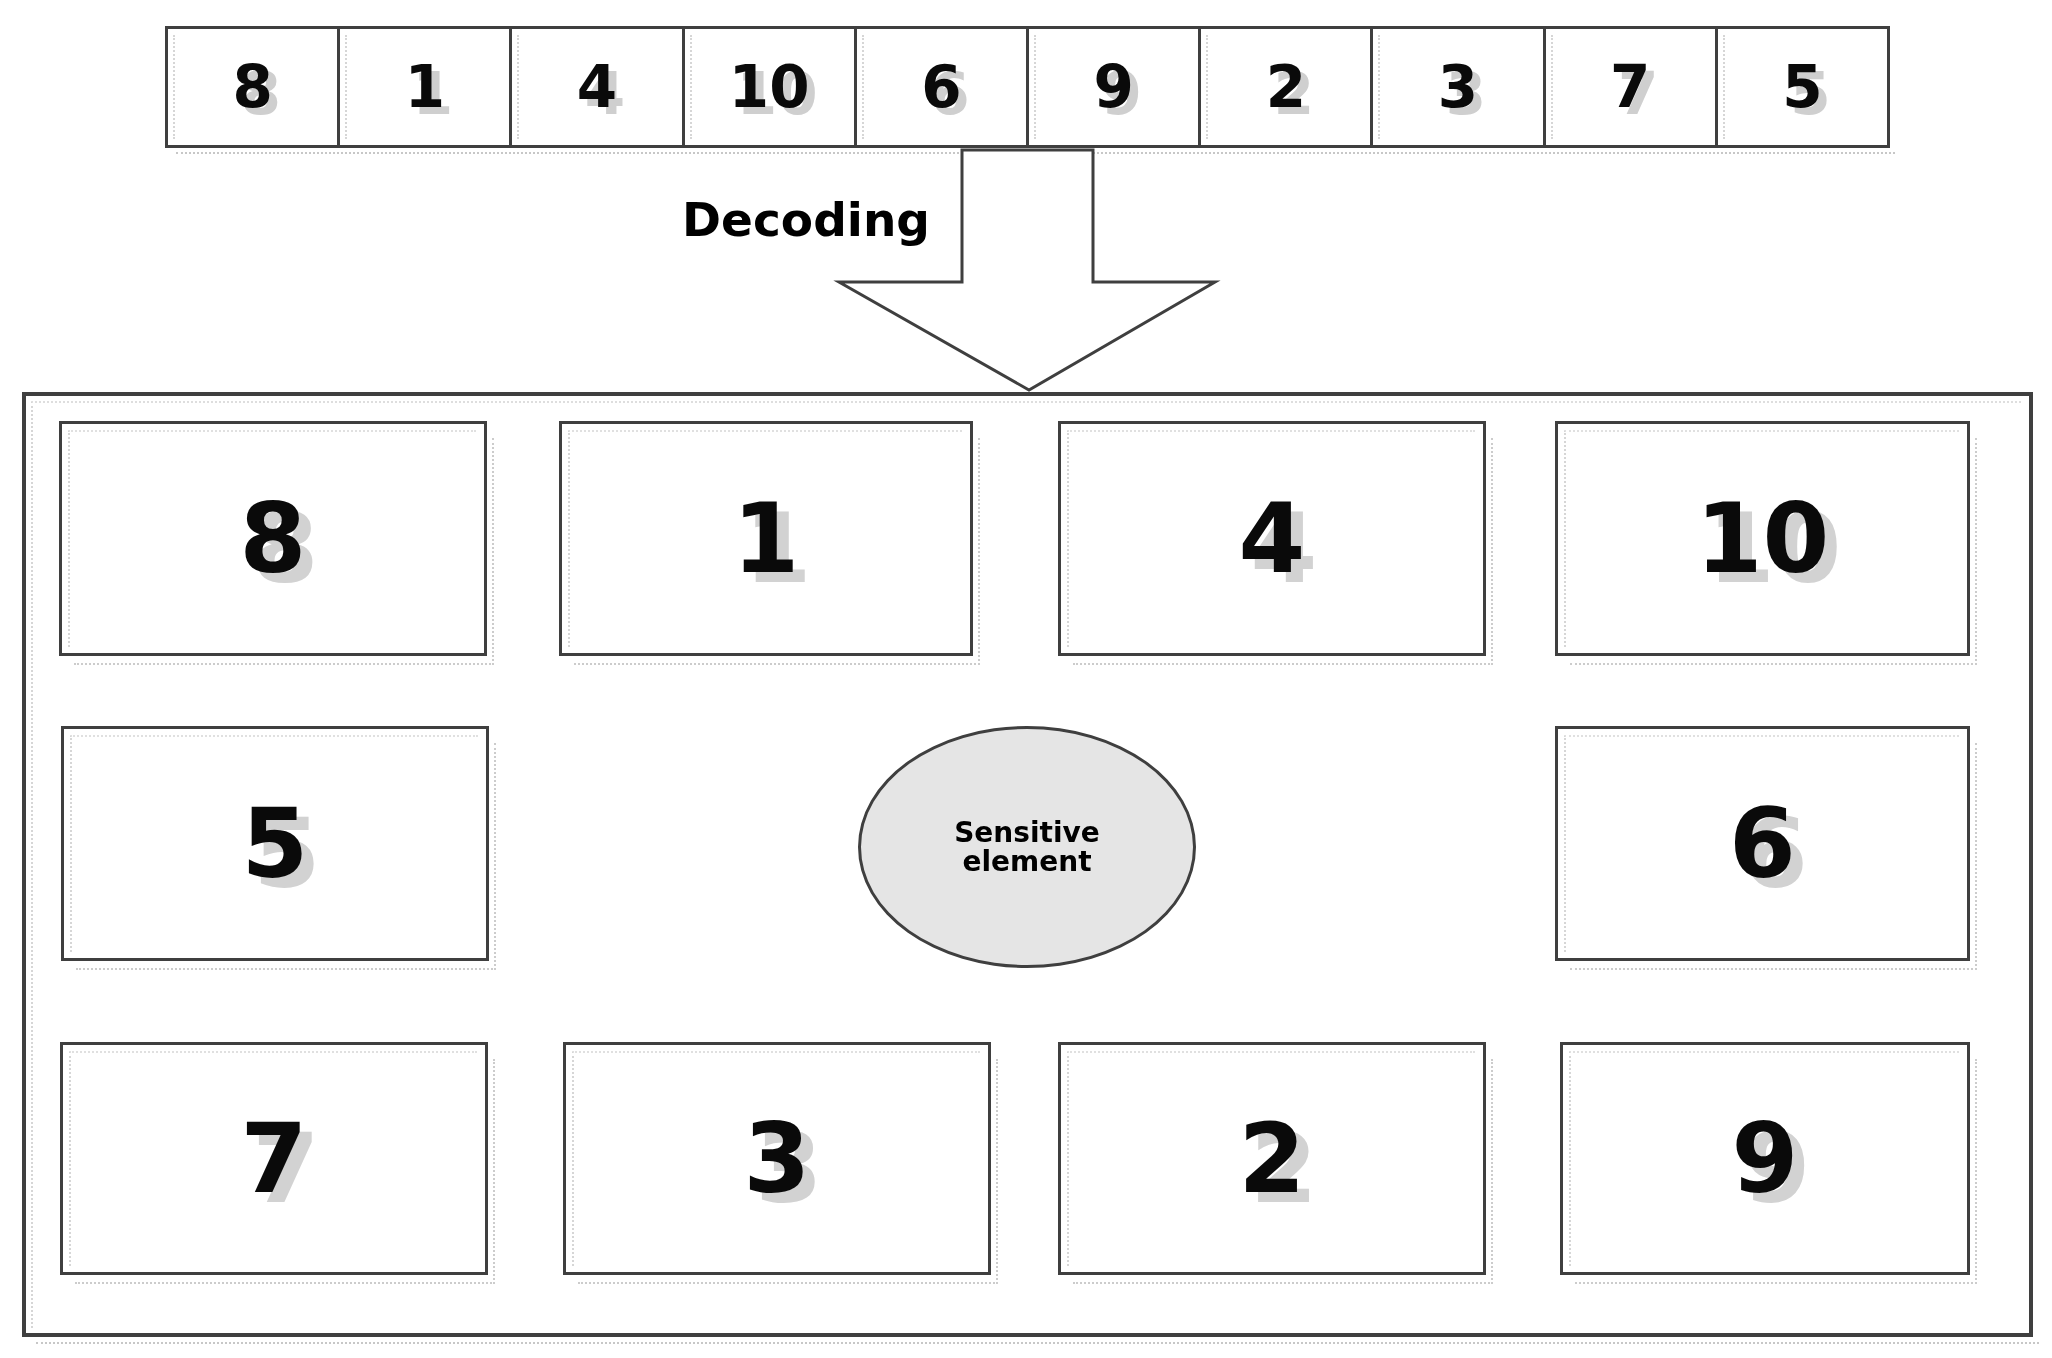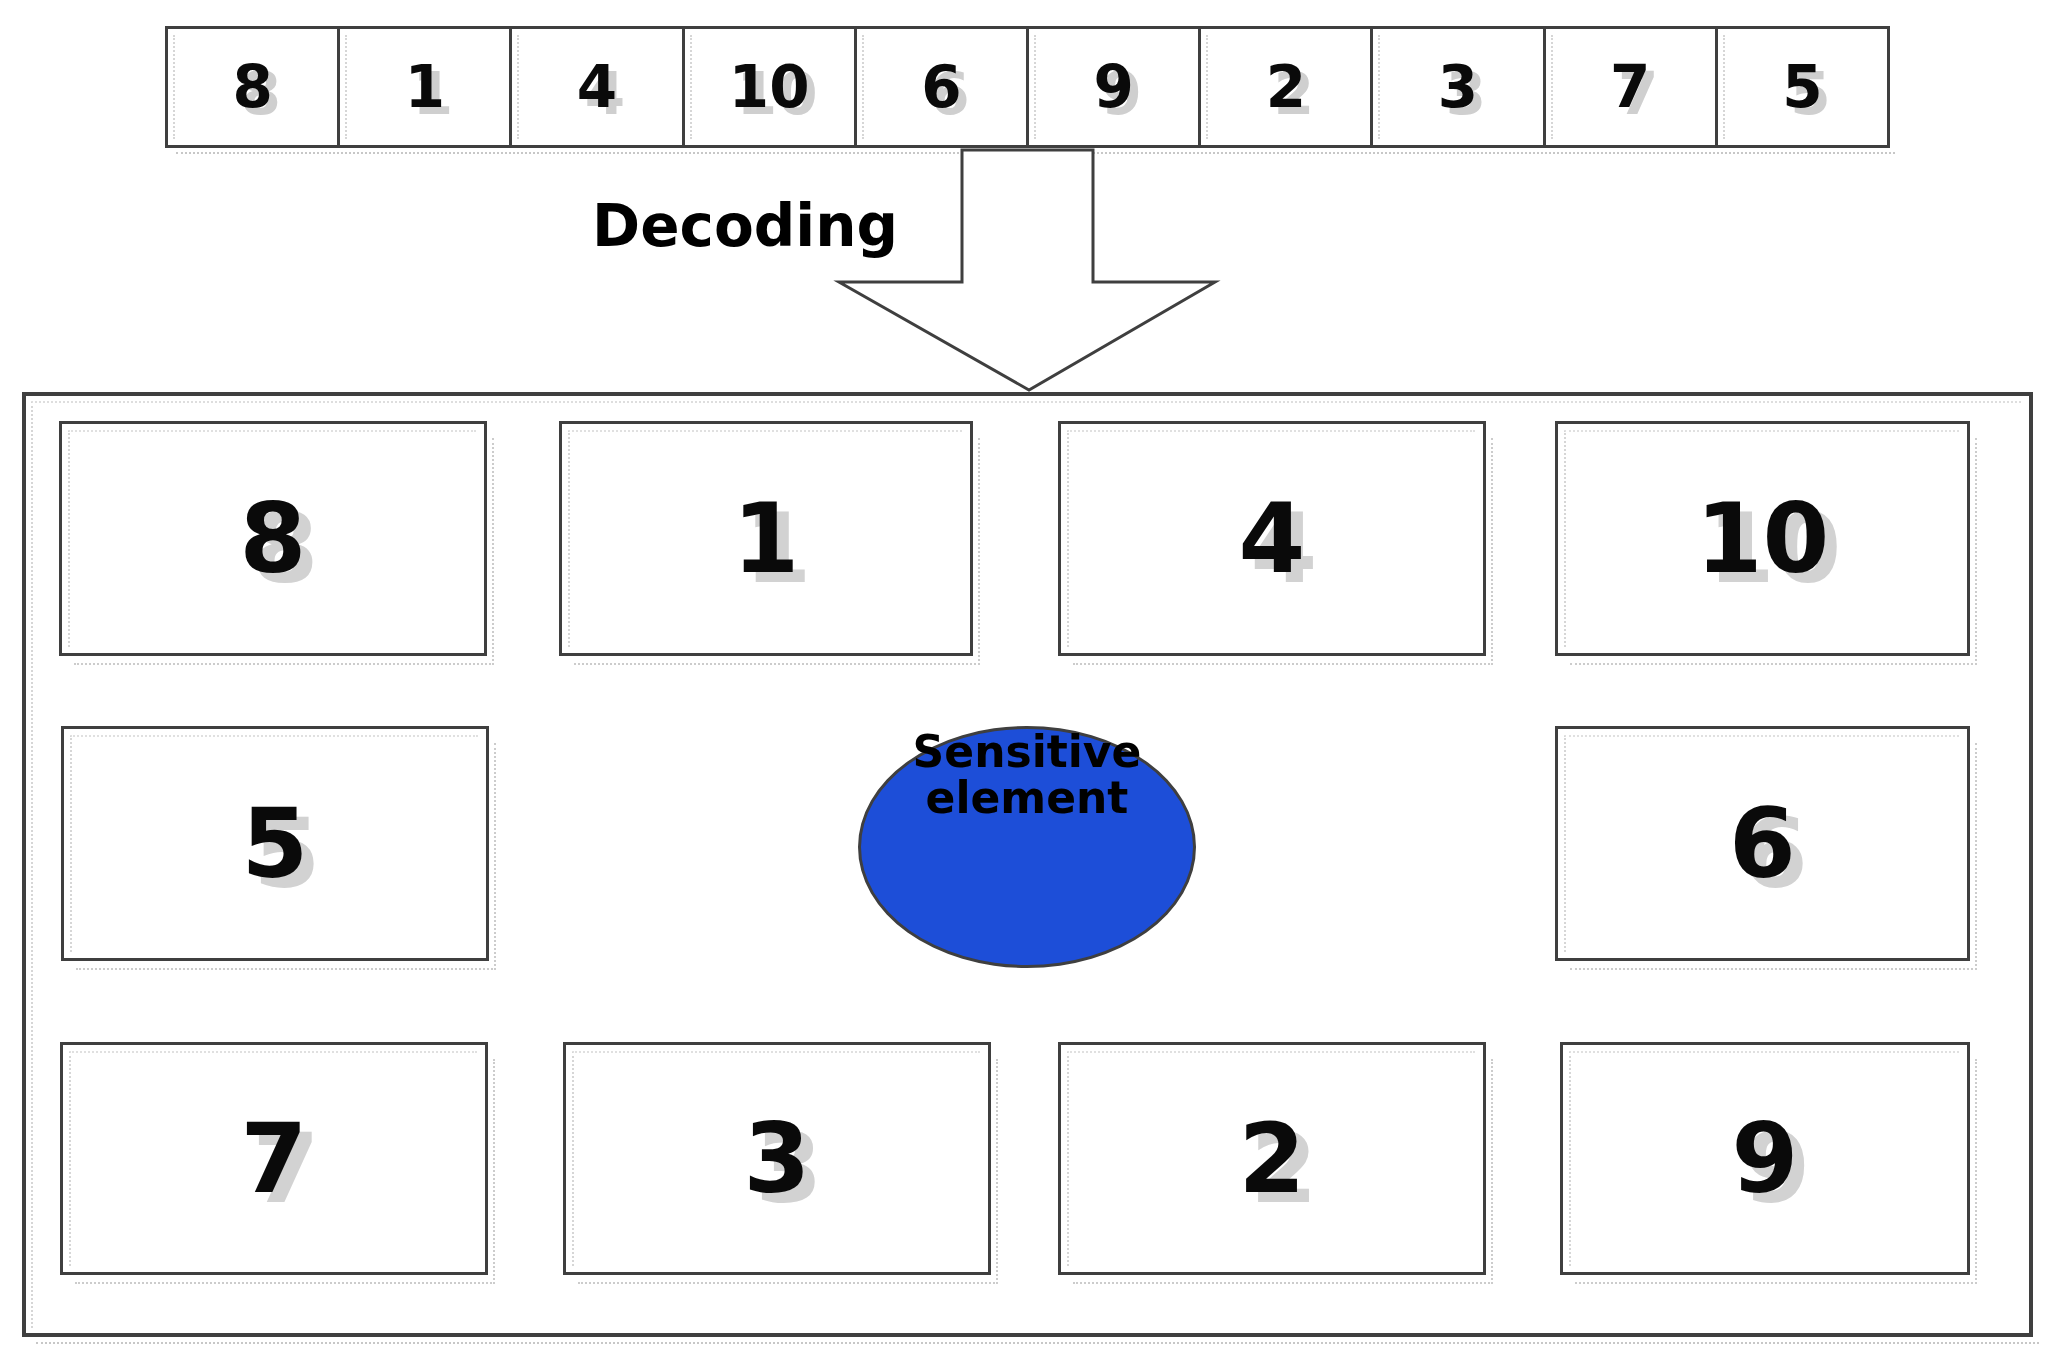--- a/index.html
+++ b/index.html
@@ -22,22 +22,22 @@
     font-size:58px;font-weight:700;color:#0a0a0a;
     text-shadow:8px 7px 0 #cfcfcf;
   }
   .scell:first-child{border-left:none;}
   .scell::before{
     content:"";position:absolute;top:6px;bottom:6px;left:5px;width:0;
     border-left:2px dotted #d6d6d6;pointer-events:none;
   }
   
   .decoding-label{
-    position:absolute;left:560px;top:192px;width:370px;text-align:center;
-    font-size:58px;font-weight:700;color:#000;
+    position:absolute;left:560px;top:192px;width:370px;text-align:right;
+    font-size:47px;font-weight:700;color:#000;
   }
   
   .arrow-svg{position:absolute;left:0;top:0;width:2052px;height:1358px;pointer-events:none;}
   
   .bigbox{
     position:absolute;left:22px;top:392px;width:2011px;height:945px;
     border:4px solid #3f3f3f;box-sizing:border-box;background:#fff;
   }
   .bigbox::before{
     content:"";position:absolute;top:5px;left:5px;right:8px;bottom:5px;
@@ -58,23 +58,23 @@
     content:"";position:absolute;top:6px;bottom:6px;left:6px;right:8px;
     border-left:2px dotted #d6d6d6;border-top:2px dotted #e0e0e0;pointer-events:none;
   }
   .cell::after{
     content:"";position:absolute;left:12px;right:-10px;top:14px;bottom:-12px;
     border-right:2px dotted #cccccc;border-bottom:2px dotted #cccccc;pointer-events:none;
   }
   
   .ellipse{
     position:absolute;left:858px;top:726px;width:338px;height:242px;
-    border:3px solid #3f3f3f;border-radius:50%;box-sizing:border-box;background:#1d4ed8;
-    display:flex;flex-direction:column;align-items:center;justify-content:flex-start;
-    font-size:44px;font-weight:700;line-height:1.05;color:#000;text-align:center;
+    border:3px solid #3f3f3f;border-radius:50%;box-sizing:border-box;background:#e5e5e5;
+    display:flex;flex-direction:column;align-items:center;justify-content:center;
+    font-size:28px;font-weight:700;line-height:1.05;color:#000;text-align:center;
   }
 </style>
 </head>
 <body>
 
 <div class="strip">
   <div class="scell">8</div>
   <div class="scell">1</div>
   <div class="scell">4</div>
   <div class="scell">10</div>

